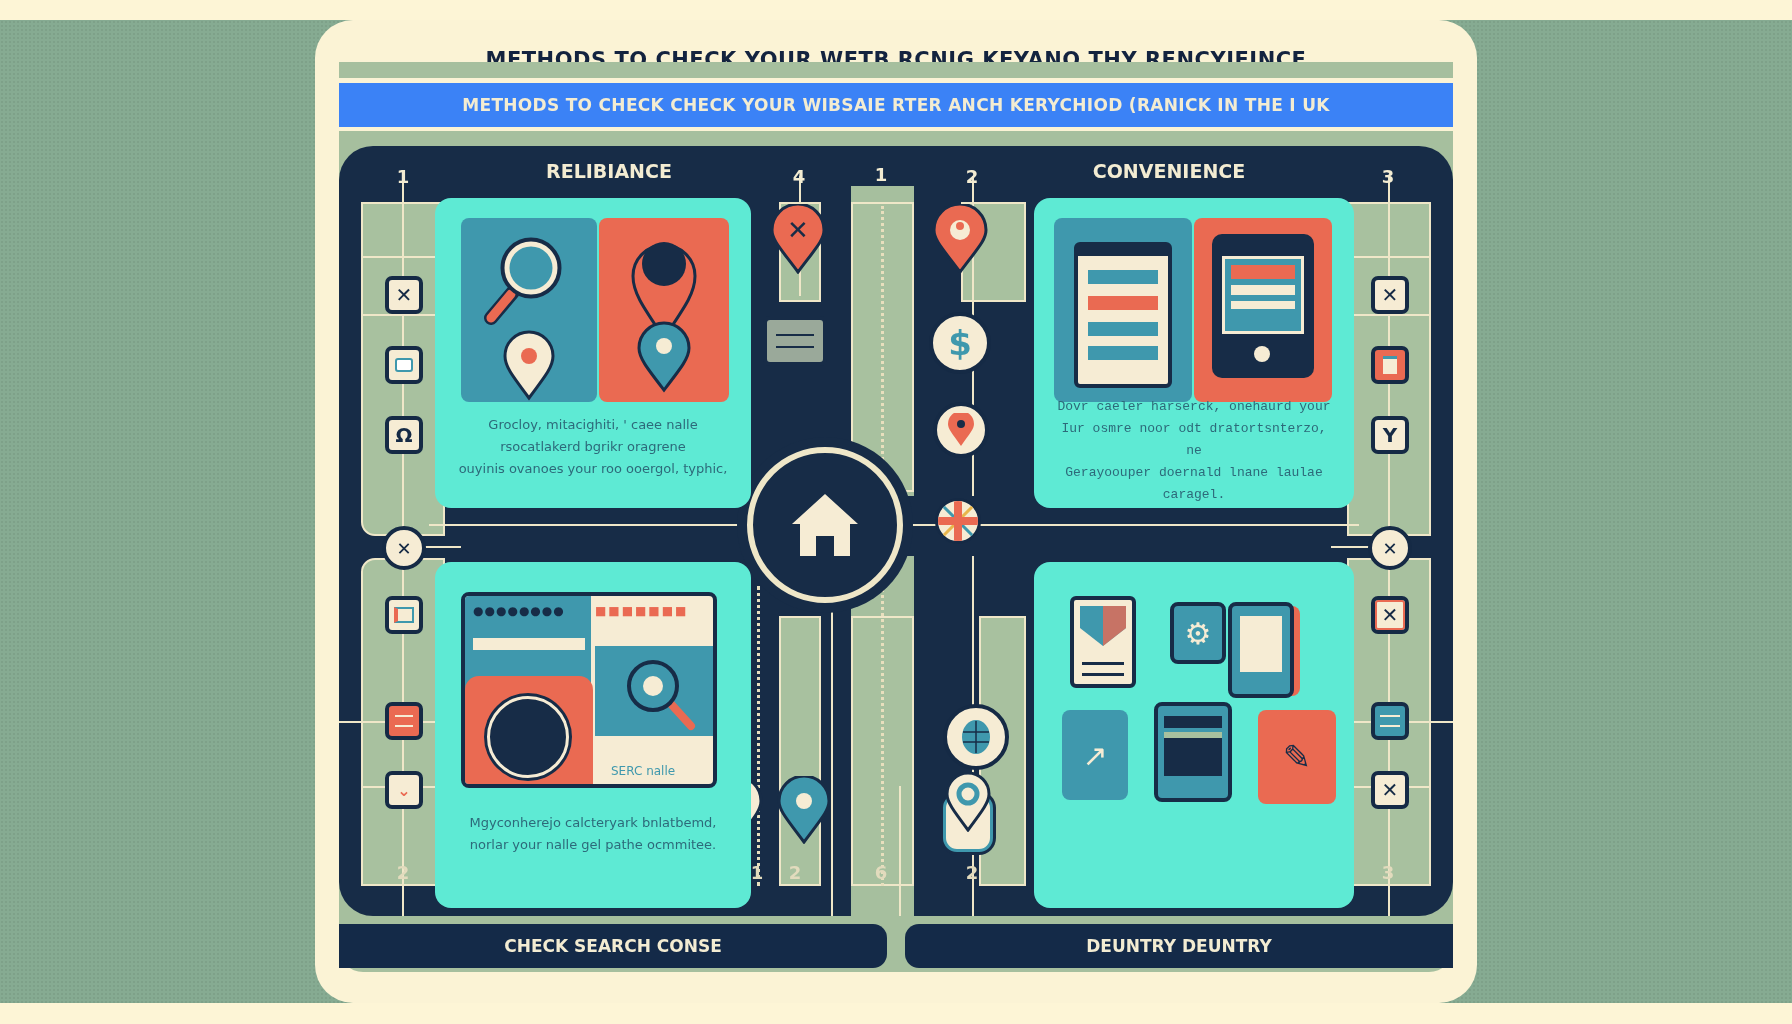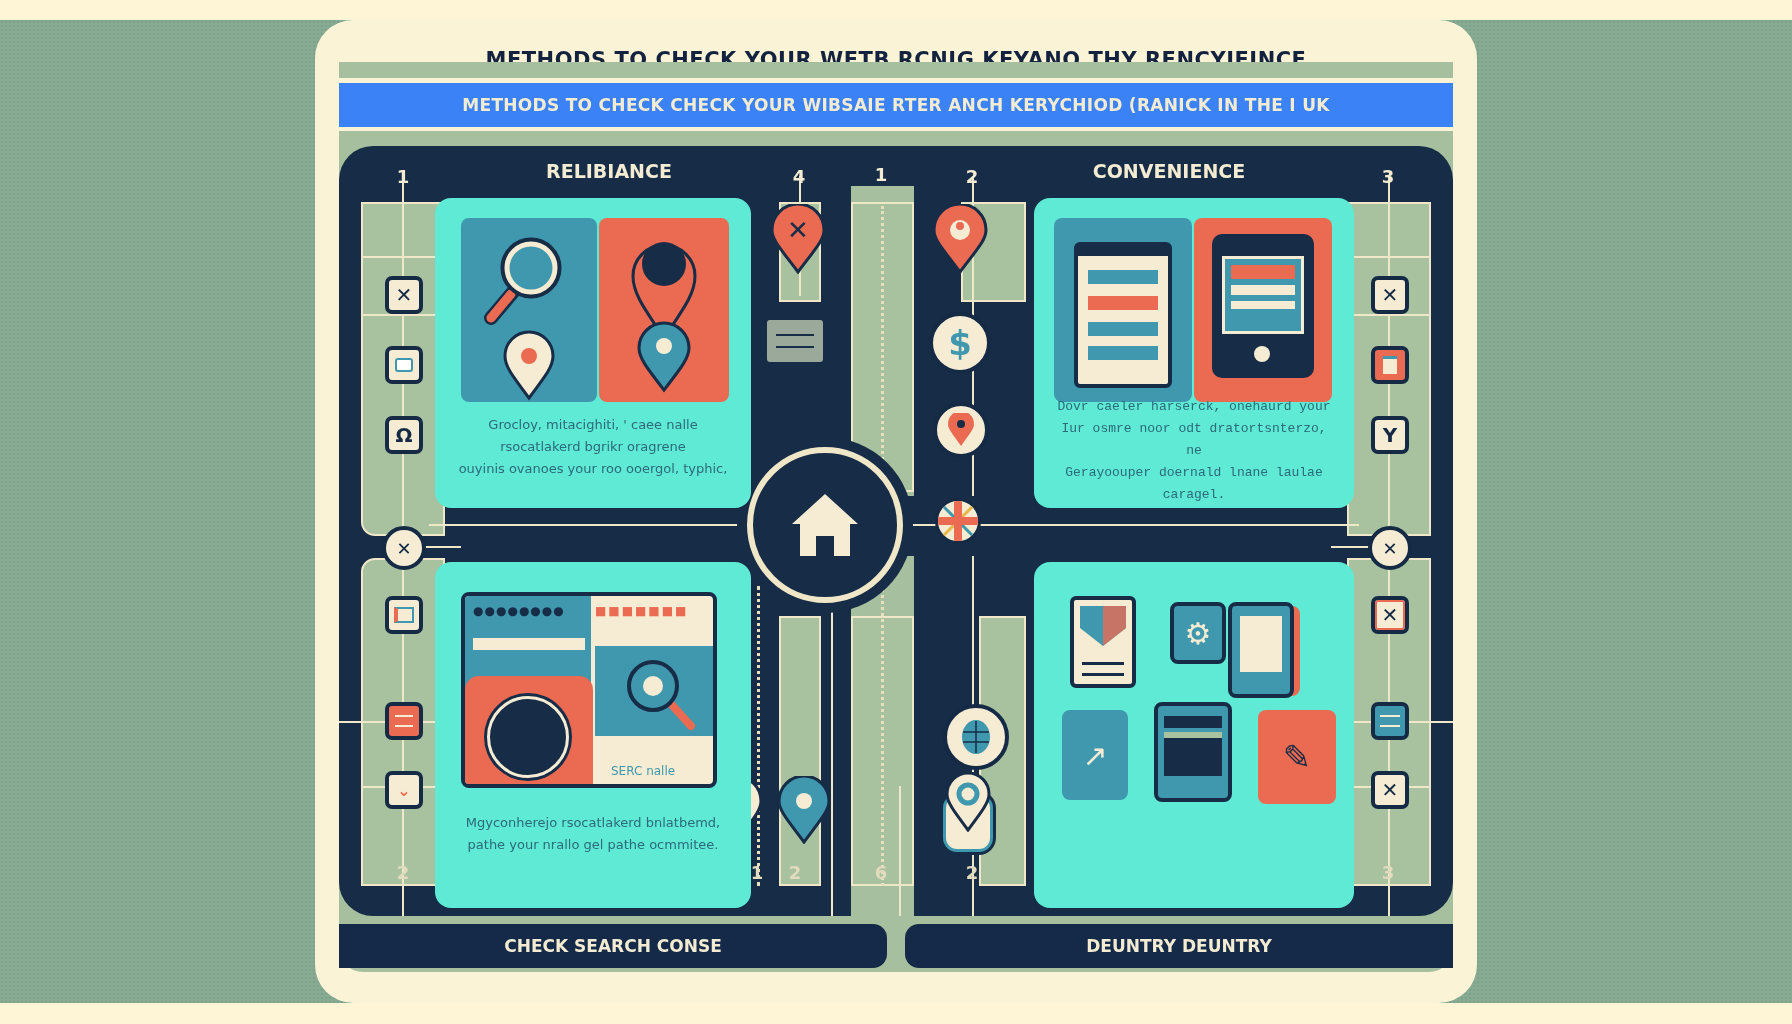--- a/index.html
+++ b/index.html
@@ -312,22 +312,22 @@
           <div style="position:absolute;left:22px;top:20px;width:82px;height:82px;border-radius:50%;background:#172c47;border:3px solid #f6ecd4;box-shadow:0 0 0 3px #172c47;"></div>
         </div>
         <svg style="position:absolute;left:150px;top:60px;" width="90" height="80" viewBox="0 0 90 80">
           <line x1="56" y1="48" x2="76" y2="70" stroke="#ea6a52" stroke-width="8" stroke-linecap="round"></line>
           <circle cx="38" cy="30" r="24" fill="#3f98ad" stroke="#172c47" stroke-width="4"></circle>
           <circle cx="38" cy="30" r="10" fill="#f6ecd4"></circle>
         </svg>
         <div style="position:absolute;left:146px;top:168px;font-size:12px;color:#3f98ad;">SERC nalle</div>
       </div>
       <div class="card-text" style="top:250px;">
-        <div>Mgyconherejo rsocatlakerd bnlatbemd,</div>
-        <div>pathe your nrallo gel pathe ocmmitee.</div>
+        <div>Mgyconherejo calcteryark bnlatbemd,</div>
+        <div>norlar your nalle gel pathe ocmmitee.</div>
       </div>
     </div>
 
     <div class="card" style="left:695px;top:416px;width:320px;height:346px;">
       <div style="position:absolute;left:36px;top:34px;width:66px;height:92px;background:#f6ecd4;border:4px solid #172c47;border-radius:6px;">
         <svg width="58" height="50" viewBox="0 0 58 50">
           <polygon points="6,6 52,6 52,28 29,46 6,28" fill="#3f98ad"></polygon>
           <polygon points="29,6 52,6 52,28 29,46" fill="#ea6a52" opacity="0.8"></polygon>
         </svg>
         <div style="margin:8px 8px 0;height:3px;background:#172c47;"></div>

